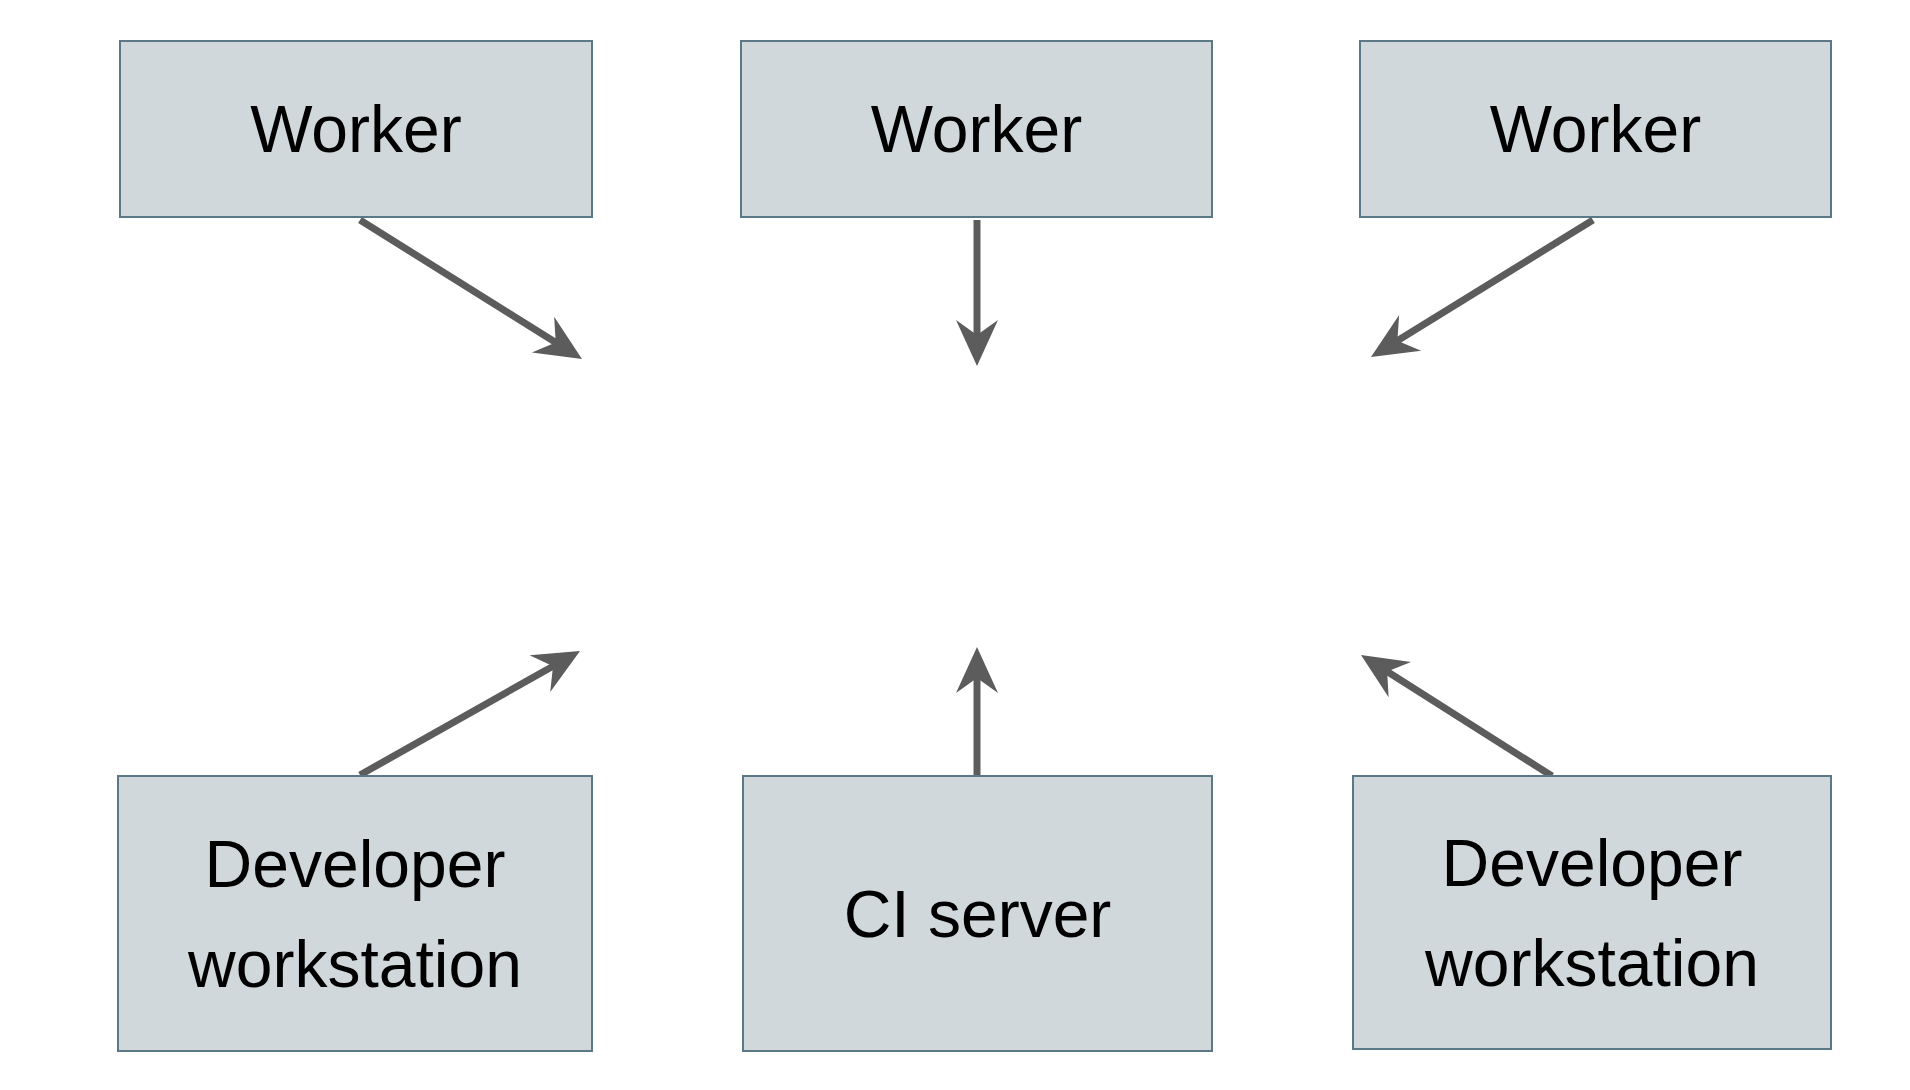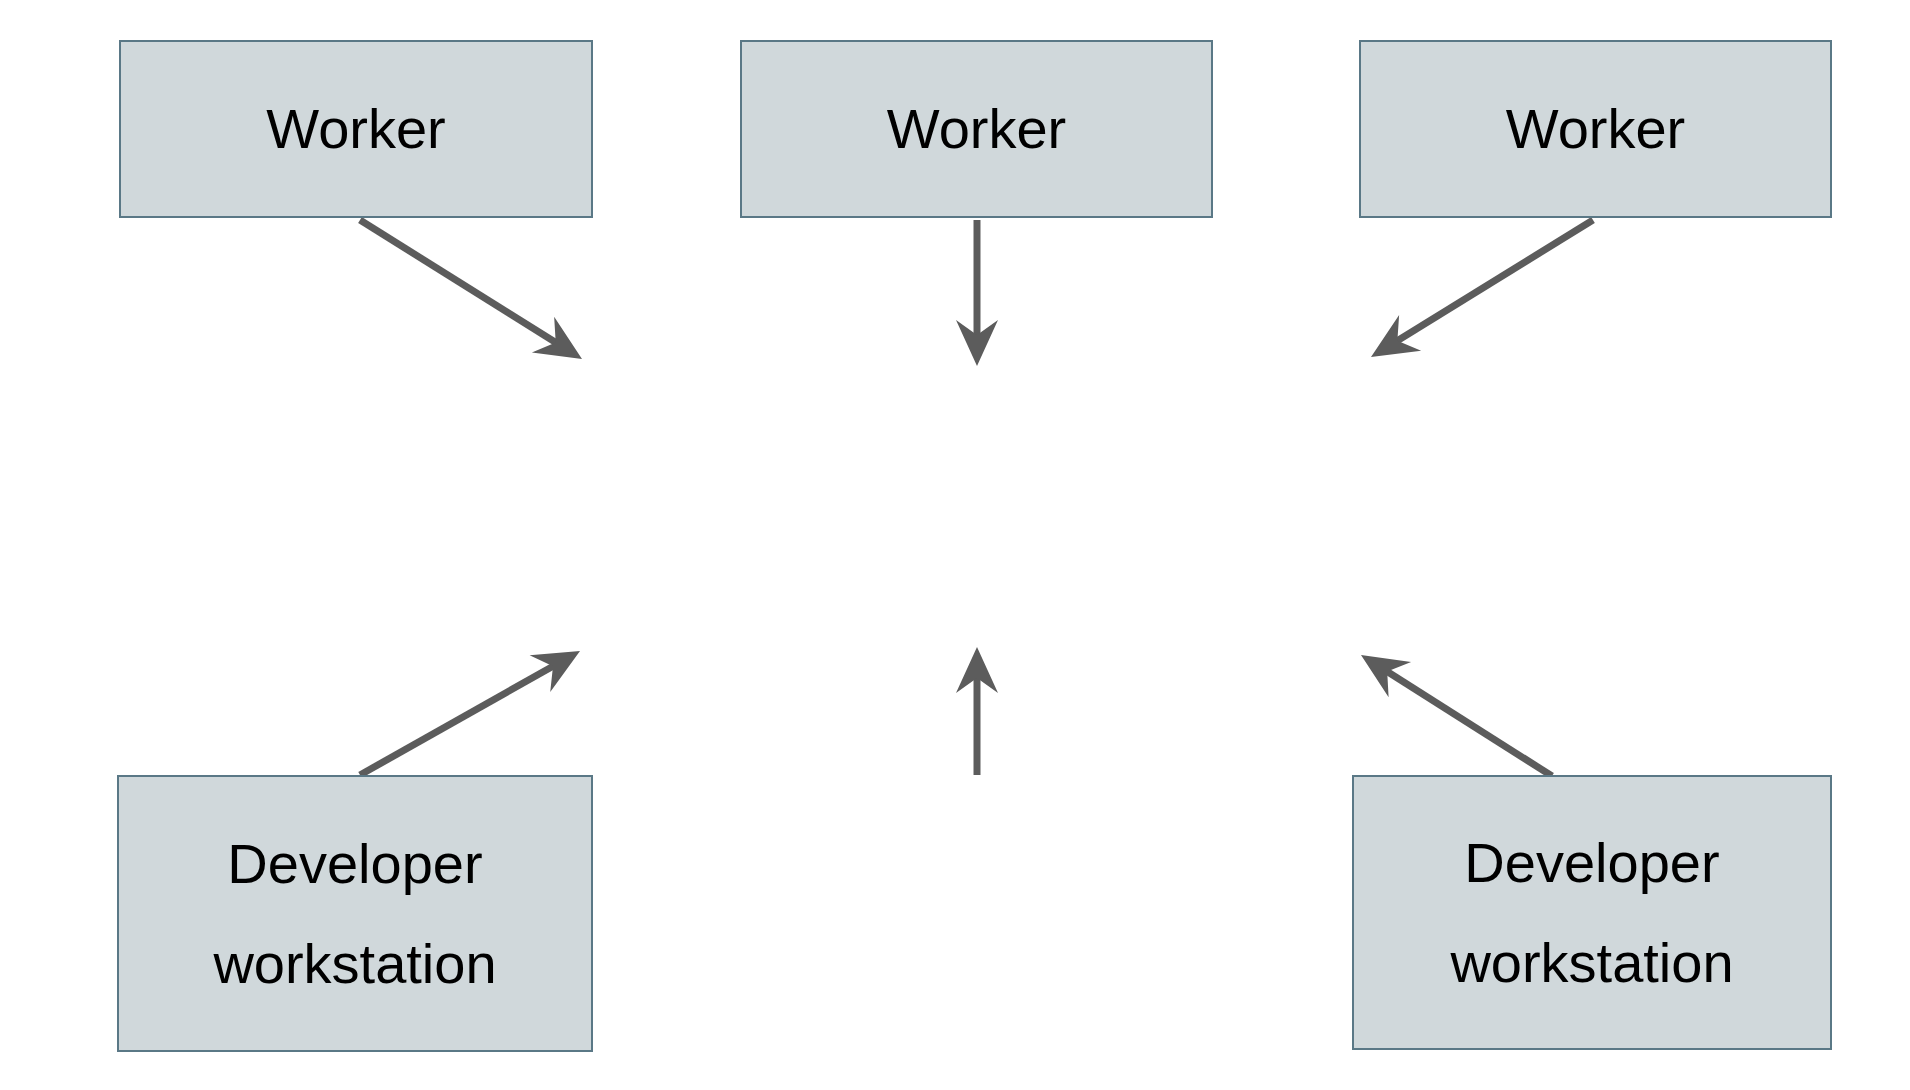--- a/index.html
+++ b/index.html
@@ -25,21 +25,21 @@
   .node{
     position:absolute;
     box-sizing:border-box;
     background:var(--node-fill,#d0d8db);
     border:2px solid var(--node-border,#5a7886);
     display:flex;
     align-items:center;
     justify-content:center;
     text-align:center;
     color:var(--text-color,#000000);
-    font-size:56px;
+    font-size:66px;
     line-height:100px;
     letter-spacing:0;
   }
   .node .label{
     display:block;
     padding:0 8px;
   }
   #node-worker-1{left:119px;top:40px;width:474px;height:178px;}
   #node-worker-2{left:740px;top:40px;width:473px;height:178px;}
   #node-worker-3{left:1359px;top:40px;width:473px;height:178px;}
@@ -90,18 +90,21 @@
 
   <div class="node" id="node-worker-3">
     <span class="label">Worker</span>
   </div>
 
 
   <div class="node" id="node-dev-left">
     <span class="label">Developer workstation</span>
   </div>
 
+  <div class="node" id="node-ci-server">
+    <span class="label">CI server</span>
+  </div>
 
   <div class="node" id="node-dev-right">
     <span class="label">Developer workstation</span>
   </div>
 
 </div>
 
 </body></html>

